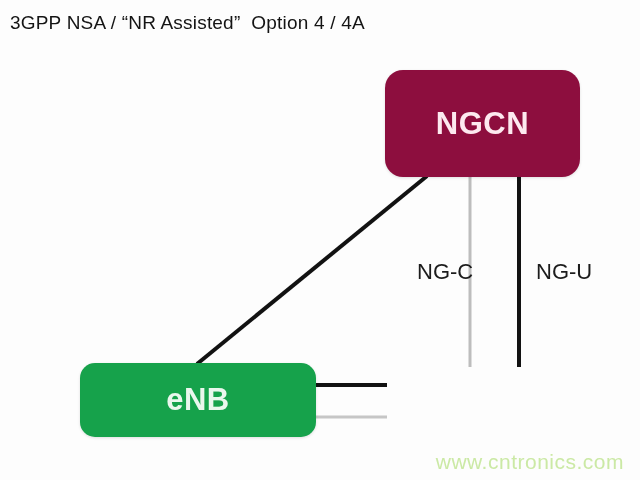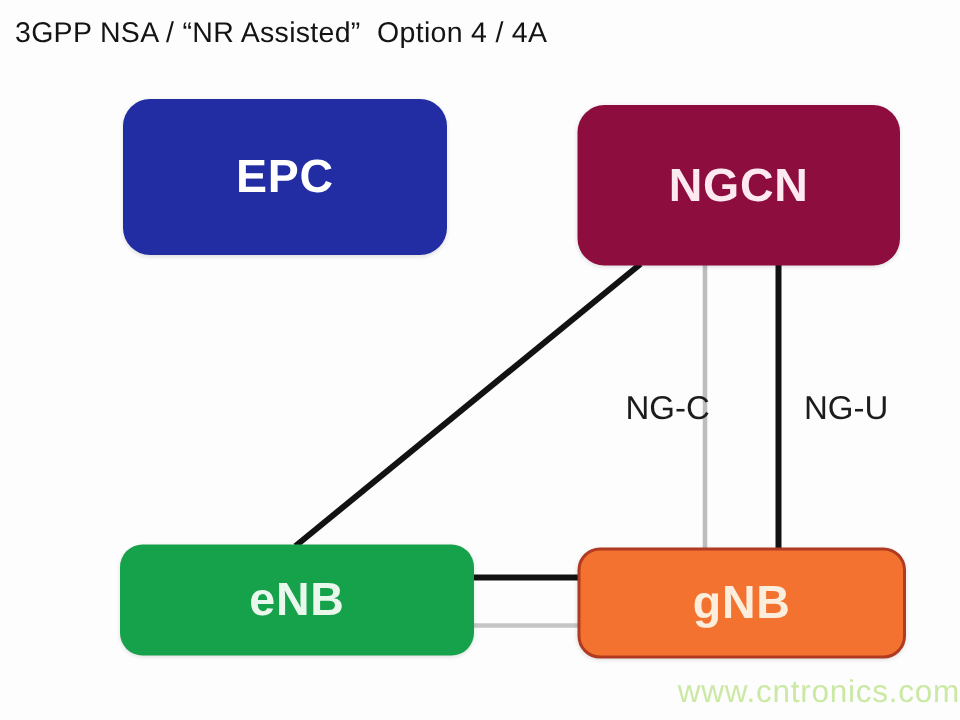--- a/index.html
+++ b/index.html
@@ -35,67 +35,61 @@
     justify-content: center;
     border-radius: 18px;
     box-shadow: 0 1px 3px rgba(0,0,0,0.12);
   }
   .node .node-label {
     font-weight: bold;
     font-size: 31px;
     letter-spacing: 0.5px;
   }
   .node-epc  { left: 82px;  top: 66px;  width: 216px; height: 104px; }
-  .node-ngcn { left: 385px; top: 70px;  width: 215px; height: 107px; }
+  .node-ngcn { left: 385px; top: 70px;  width: 195px; height: 107px; }
   .node-enb  { left: 80px;  top: 363px; width: 236px; height: 74px; border-radius: 15px; }
   .node-gnb  { left: 385px; top: 365px; width: 219px; height: 74px; border-radius: 15px; border: 2px solid #b03a22; box-sizing: border-box; }
   .edge-label {
     position: absolute;
     font-size: 22px;
     color: #1c1c1c;
     line-height: 1;
   }
   .edge-label-ngc { left: 417px; top: 261px; }
   .edge-label-ngu { left: 536px; top: 261px; }
   .watermark {
     position: absolute;
-    right: 0; bottom: 6px;
+    right: 16px; bottom: 6px;
     font-size: 21px;
     letter-spacing: 0.5px;
   }
 </style>
 </head>
 <body>
 
 <div class="stage">
 
   <div class="title">3GPP NSA / “NR Assisted”  Option 4 / 4A</div>
 
   <svg class="lines" viewBox="0 0 640 480">
     <line x1="427" y1="176" x2="197" y2="364" stroke-width="4" style="stroke: rgb(18, 18, 18);"></line>
     <line x1="470" y1="176" x2="470" y2="367" stroke-width="3" style="stroke: rgb(189, 189, 189);"></line>
     <line x1="519" y1="176" x2="519" y2="367" stroke-width="4" style="stroke: rgb(18, 18, 18);"></line>
     <line x1="296" y1="385" x2="387" y2="385" stroke-width="4" style="stroke: rgb(18, 18, 18);"></line>
     <line x1="296" y1="417" x2="387" y2="417" stroke-width="3" style="stroke: rgb(198, 198, 198);"></line>
   </svg>
 
-  <div class="node node-epc" style="background-color: rgb(34, 45, 163);">
-    <span class="node-label" style="color: rgb(255, 255, 255);">EPC</span>
-  </div>
 
   <div class="node node-ngcn" style="background-color: rgb(141, 14, 62);">
     <span class="node-label" style="color: rgb(253, 233, 239);">NGCN</span>
   </div>
 
   <div class="node node-enb" style="background-color: rgb(22, 162, 75);">
     <span class="node-label" style="color: rgb(234, 247, 237);">eNB</span>
   </div>
 
-  <div class="node node-gnb" style="background-color: rgb(244, 114, 47); border-color: rgb(176, 58, 34);">
-    <span class="node-label" style="color: rgb(252, 238, 221);">gNB</span>
-  </div>
 
   <div class="edge-label edge-label-ngc">NG-C</div>
   <div class="edge-label edge-label-ngu">NG-U</div>
 
   <div class="watermark" style="color: rgb(203, 233, 165);">www.cntronics.com</div>
 
 </div>
 
 </body></html>

